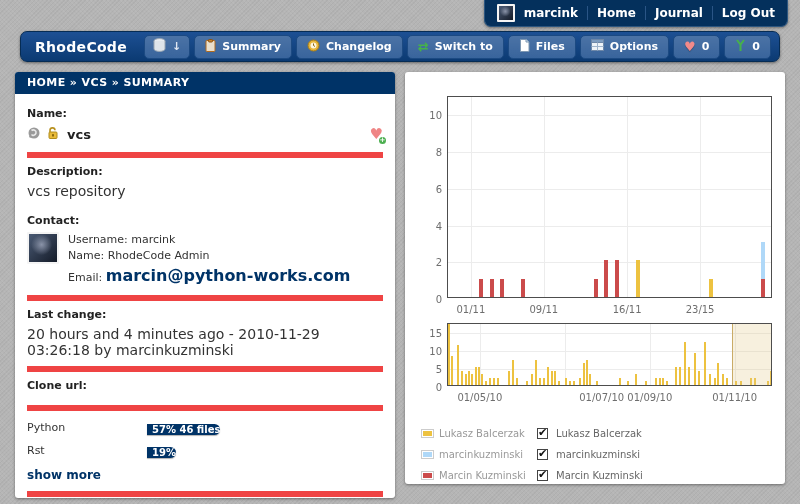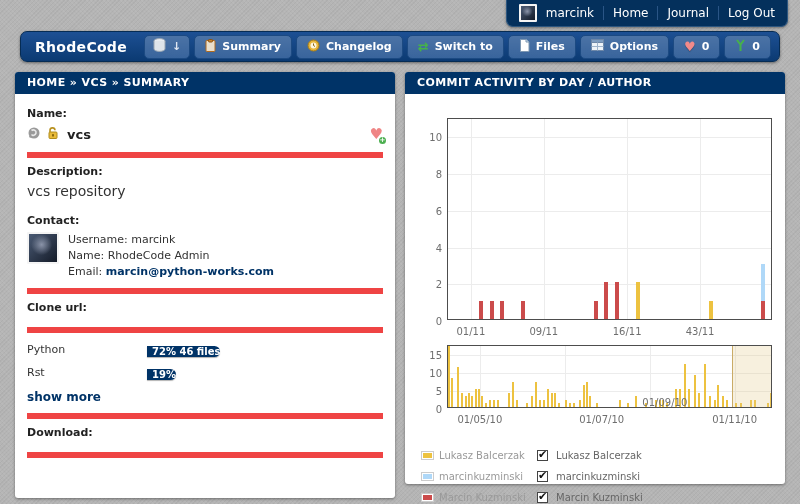--- a/index.html
+++ b/index.html
@@ -13,21 +13,21 @@
     position:relative; overflow:hidden;
   }
   a { text-decoration:none; cursor:pointer; }
 
   
   .topbar {
     position:absolute; top:0; right:12px; height:27px;
     background:#04305c; border:1px solid #2d567f; border-top:none;
     border-radius:0 0 7px 7px; box-shadow:0 1px 3px rgba(0,0,0,.4);
     display:flex; align-items:center; padding:0 12px; gap:9px;
-    color:#fff; font-size:12px; font-weight:normal;
+    color:#fff; font-size:12px; font-weight:bold;
   }
   .topbar a { color:#fff; }
   .tb-sep { width:1px; height:14px; background:#2a5586; }
   .avatar {
     display:inline-block; background:
       radial-gradient(circle at 45% 38%, #8a93a8 0%, rgba(0,0,0,0) 45%),
       linear-gradient(135deg,#4a5a74,#141b28);
     border:2px solid #f4f4f4; border-radius:1px;
   }
   .avatar.sm { width:18px; height:18px; }
@@ -72,21 +72,21 @@
   
   .section { padding:7px 0 8px 0; }
   .section.rule { border-bottom:6px solid #ef4444; }
   .sec-label { font-size:11px; font-weight:bold; color:#222; margin-bottom:5px; }
   .sec-text { font-size:14px; color:#333; }
   .name-row { display:flex; align-items:center; gap:5px; }
   .repo-name { font-size:13px; font-weight:bold; color:#222; margin-left:2px; }
   .flex-spacer { flex:1; }
   .contact-row { display:flex; gap:9px; align-items:flex-start; }
   .contact-lines { font-size:11px; color:#333; line-height:1.45; }
-  .navy-link { color:#003367; font-weight:bold; font-size:11px; }
+  .navy-link { color:#003367; font-weight:bold; font-size:16px; }
   .trend-row { display:flex; align-items:center; margin-bottom:4px; }
   .trend-lang { width:120px; font-size:11px; color:#333; }
   .trend-track { width:230px; }
   .trend-bar {
     height:14px; background:#003367; border-radius:0 8px 8px 0;
     color:#fff; font-size:10px; font-weight:bold; line-height:14px;
     padding-left:5px; white-space:nowrap; box-shadow:0 1px 1px rgba(0,0,0,.3);
   }
   .show-more { display:inline-block; margin-top:3px; font-size:12px; }
   .icon { display:inline-block; vertical-align:middle; }
@@ -250,47 +250,50 @@
       <div class="contact-row">
         <span class="avatar md"></span>
         <div class="contact-lines">
           <div>Username: marcink</div>
           <div>Name: RhodeCode Admin</div>
           <div><span>Email: </span><a class="navy-link">marcin@python-works.com</a></div>
         </div>
       </div>
     </div>
 
+    <div class="section rule">
+      <div class="sec-label">Last change:</div>
+      <div class="sec-text">20 hours and 4 minutes ago - 2010-11-29 03:26:18 by marcinkuzminski</div>
+    </div>
 
     <div class="section rule">
       <div class="sec-label">Clone url:</div>
     </div>
 
     <div class="section rule">
       <div class="trend-row">
         <span class="trend-lang">Python</span>
-        <span class="trend-track"><span class="trend-bar" style="width: 72%;">72% 46 files</span></span>
+        <span class="trend-track"><span class="trend-bar" style="width: 72%;">57% 46 files</span></span>
       </div>
       <div class="trend-row">
         <span class="trend-lang">Rst</span>
         <span class="trend-track"><span class="trend-bar" style="width: 19%;">19%</span></span>
       </div>
       <a class="navy-link show-more">show more</a>
     </div>
 
     <div class="section rule">
       <div class="sec-label">Download:</div>
 
     </div>
 
   </div>
 </div>
 
 <div class="panel right">
-  <div class="panel-header">COMMIT ACTIVITY BY DAY / AUTHOR</div>
   <div class="panel-body">
 
     <div id="main-chart" class="chart-wrap main">
         <div class="plot" style="width: 325px; height: 202px;">
           <div class="gridline-h" style="top: 165.273px;"></div>
           <div class="gridline-h" style="top: 128.545px;"></div>
           <div class="gridline-h" style="top: 91.8182px;"></div>
           <div class="gridline-h" style="top: 55.0909px;"></div>
           <div class="gridline-h" style="top: 18.3636px;"></div>
           <div class="gridline-v" style="left: 22.9167px;"></div>
@@ -311,21 +314,21 @@
         </div>
         <div class="ytick" style="left: -5px; top: 203px;">0</div>
         <div class="ytick" style="left: -5px; top: 166.273px;">2</div>
         <div class="ytick" style="left: -5px; top: 129.545px;">4</div>
         <div class="ytick" style="left: -5px; top: 92.8182px;">6</div>
         <div class="ytick" style="left: -5px; top: 56.0909px;">8</div>
         <div class="ytick" style="left: -5px; top: 19.3636px;">10</div>
         <div class="xtick" style="left: 23.9167px; top: 208px;">01/11</div>
         <div class="xtick" style="left: 96.8333px; top: 208px;">09/11</div>
         <div class="xtick" style="left: 180.167px; top: 208px;">16/11</div>
-        <div class="xtick" style="left: 253.083px; top: 208px;">43/11</div>
+        <div class="xtick" style="left: 253.083px; top: 208px;">23/15</div>
       </div>
     <div id="mini-chart" class="chart-wrap mini">
         <div class="plot" style="width: 325px; height: 63px;">
           <div class="gridline-h" style="top: 45px;"></div>
           <div class="gridline-h" style="top: 27px;"></div>
           <div class="gridline-h" style="top: 9px;"></div>
           <div class="gridline-v" style="left: 31.85px;"></div>
           <div class="gridline-v" style="left: 116.675px;"></div>
           <div class="gridline-v" style="left: 201.825px;"></div>
           <div class="gridline-v" style="left: 286.65px;"></div>
@@ -390,21 +393,21 @@
           <div class="bar" style="left: 319.125px; width: 2px; height: 3.6px; bottom: 0px; background: rgb(237, 194, 64);"></div>
           <div class="bar" style="left: 322.375px; width: 2px; height: 14.4px; bottom: 0px; background: rgb(237, 194, 64);"></div>
           <div class="selection" style="left: 284.375px; width: 40.625px;"></div>
         </div>
         <div class="ytick" style="left: -5px; top: 64px;">0</div>
         <div class="ytick" style="left: -5px; top: 46px;">5</div>
         <div class="ytick" style="left: -5px; top: 28px;">10</div>
         <div class="ytick" style="left: -5px; top: 10px;">15</div>
         <div class="xtick" style="left: 32.85px; top: 69px;">01/05/10</div>
         <div class="xtick" style="left: 117.675px; top: 69px; margin-left: 37px;">01/07/10</div>
-        <div class="xtick" style="left: 202.825px; top: 52px; margin-left: 15px;">01/09/10</div>
+        <div class="xtick" style="left: 202.825px; top: 69px;">01/09/10</div>
         <div class="xtick" style="left: 287.65px; top: 69px;">01/11/10</div>
       </div>
 
     <div class="legend">
       <div class="legend-row">
         <span class="swatch">
             <i style="background: rgb(237, 194, 64);"></i>
           </span>
         <span class="legend-name">Lukasz Balcerzak</span>
         <span class="cb"></span>

